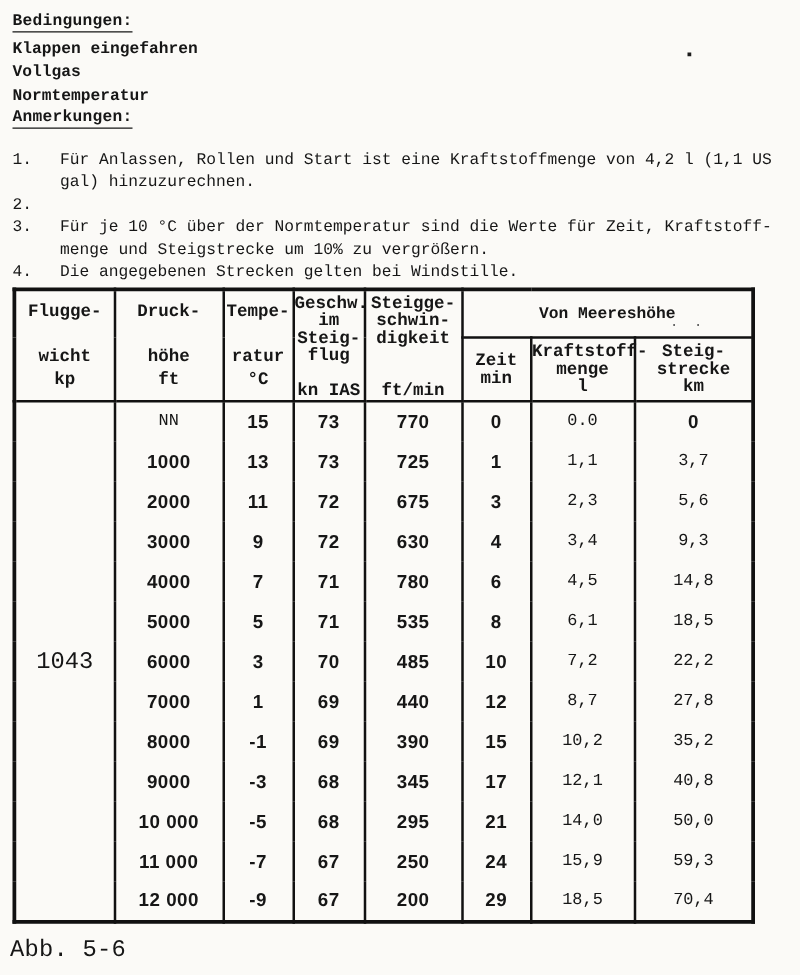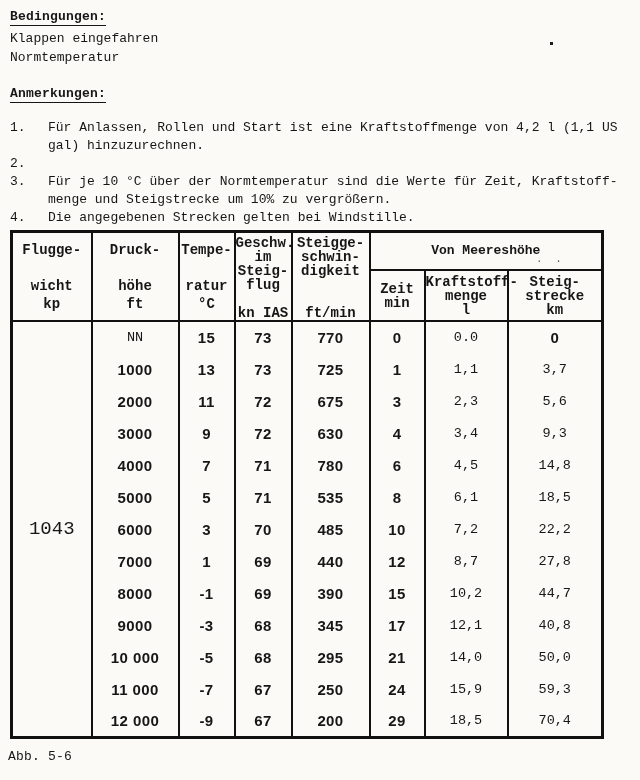--- a/index.html
+++ b/index.html
@@ -7,21 +7,21 @@
     width:640px;height:780px;position:relative;overflow:hidden;
     background:#fbfaf7;color:#161616;
     font-family:"Liberation Mono", monospace;
   }
   .underlined{
     display:inline-block;font-weight:700;font-size:13px;
     border-bottom:1.6px solid #161616;padding-bottom:1px;letter-spacing:.2px;
   }
   
   .cond-title{position:absolute;left:10px;top:7px;}
-  .cond-list{position:absolute;left:10px;top:29px;font-weight:400;font-size:13px;line-height:19px;}
+  .cond-list{position:absolute;left:10px;top:29px;font-weight:700;font-size:13px;line-height:19px;}
   
   .notes-title{position:absolute;left:10px;top:84px;}
   .notes-list{position:absolute;left:10px;top:119px;width:624px;font-size:13px;line-height:18px;}
   .note-item{display:flex;}
   .note-num{width:38px;flex:0 0 38px;}
   .note-text{white-space:pre-line;}
   
   .perf-table{
     position:absolute;left:10px;top:230px;
     border-collapse:collapse;table-layout:fixed;width:594px;
@@ -37,36 +37,37 @@
   .sub-row th{height:48px;margin-top:34px;}
   .perf-table tbody tr{height:32px;}
   .perf-table tbody td{
     border-left:2px solid #111;border-right:2px solid #111;
     border-top:0;border-bottom:0;text-align:center;vertical-align:middle;padding:0;
   }
   td.sans{font-family:"Liberation Sans",sans-serif;font-weight:700;font-size:15px;letter-spacing:.4px;}
   td.monoc{font-family:"Liberation Mono",monospace;font-size:13.5px;}
   td.weight-cell{vertical-align:top;padding-top:9px;font-size:19px;}
   
-  .caption{position:absolute;left:8px;top:749px;font-size:13px;display:flex;letter-spacing:.2px;}
+  .caption{position:absolute;left:8px;top:749px;font-size:19px;display:flex;letter-spacing:.2px;}
   .caption .cap-label{margin-right:16px;}
   
   .dot-artifact{position:absolute;left:550px;top:42px;width:3px;height:3px;background:#1c1c1c;}
   .group-dots{position:absolute;left:536px;top:253px;font-size:11px;color:#555;letter-spacing:3px;}
 </style>
 </head>
 <body>
 
 <div class="dot-artifact"></div>
 
 <div class="cond-title">
   <span class="underlined">Bedingungen:</span>
 </div>
 <div class="cond-list">
   <div>Klappen eingefahren</div>
+  <div>Vollgas</div>
   <div>Normtemperatur</div>
 </div>
 
 <div class="notes-title">
   <span class="underlined">Anmerkungen:</span>
 </div>
 <div class="notes-list">
   <div class="note-item">
     <div class="note-num">1.</div>
     <div class="note-text">Für Anlassen, Rollen und Start ist eine Kraftstoffmenge von 4,2 l (1,1 US
@@ -210,21 +211,21 @@
         <td class="monoc">8,7</td>
         <td class="monoc">27,8</td>
       </tr>
       <tr>
         <td class="sans">8000</td>
         <td class="sans">-1</td>
         <td class="sans">69</td>
         <td class="sans">390</td>
         <td class="sans">15</td>
         <td class="monoc">10,2</td>
-        <td class="monoc">44,7</td>
+        <td class="monoc">35,2</td>
       </tr>
       <tr>
         <td class="sans">9000</td>
         <td class="sans">-3</td>
         <td class="sans">68</td>
         <td class="sans">345</td>
         <td class="sans">17</td>
         <td class="monoc">12,1</td>
         <td class="monoc">40,8</td>
       </tr>

